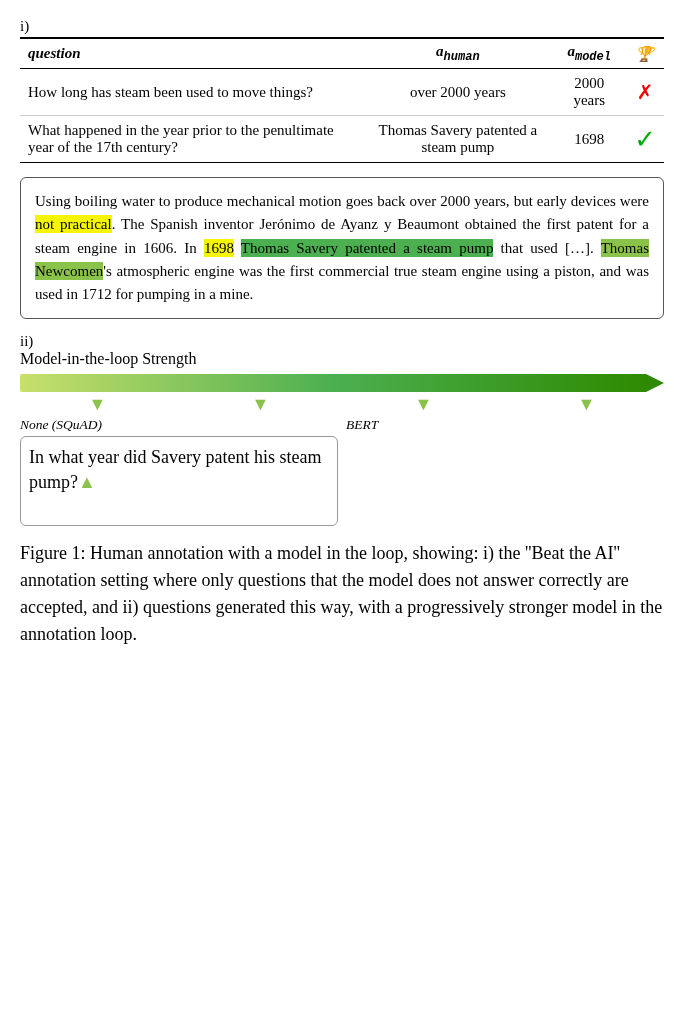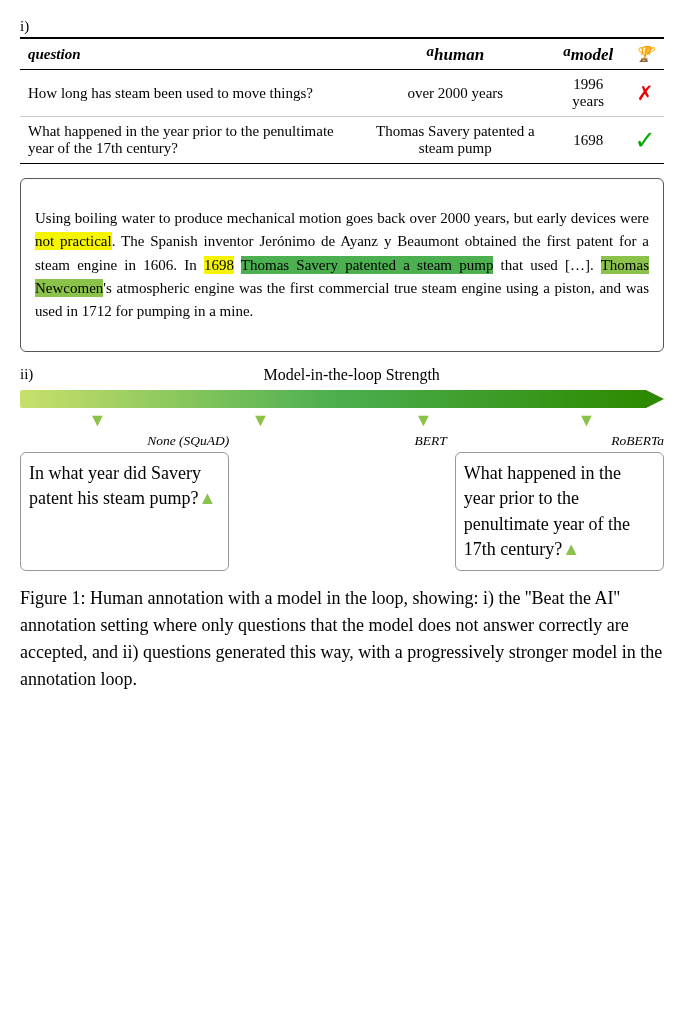--- a/index.html
+++ b/index.html
@@ -48,27 +48,27 @@
       border-bottom: 1px solid #ccc;
     }
     .qa-table tr:first-child td {
       border-top: none;
     }
 
     .icon-wrong { color: #e00; font-size: 20px; }
     .icon-right { color: #0a0; font-size: 26px; }
 
     
-    .col-header-sub { font-size: 17px; vertical-align: sub; }
+    .col-header-sub { font-size: 12px; vertical-align: sub; font-family: Liberation Mono, monospace; }
 
     
     .passage-box {
       border: 1.5px solid #555;
       border-radius: 6px;
-      padding: 28px 14px;
+      padding: 12px 14px;
       margin-bottom: 14px;
       font-size: 15px;
       line-height: 1.55;
       text-align: justify;
     }
     .highlight-yellow { background-color: #f5f500; padding: 1px 0; }
     .highlight-green { background-color: #4caf50; color: #000; padding: 1px 0; }
     .highlight-green-light { background-color: #8bc34a; padding: 1px 0; }
     .arrow-row {
       display: flex;
@@ -93,21 +93,20 @@
 
     .cards-row {
       display: flex;
       gap: 8px;
       margin-bottom: 14px;
     }
     .card-col {
       flex: 1;
       display: flex;
       flex-direction: column;
-      align-items: flex-end;
     }
     .card-model-label {
       font-style: italic;
       font-size: 13.5px;
       margin-bottom: 3px;
       text-align: left;
     }
     .card-box {
       border: 1.5px solid #999;
       border-radius: 6px;
@@ -148,37 +147,37 @@
       </th>
       <th>
         <span>🏆</span>
       </th>
     </tr>
   </thead>
   <tbody>
     <tr>
       <td class="col-q">How long has steam been used to move things?</td>
       <td>over 2000 years</td>
-      <td>1996 years</td>
+      <td>2000 years</td>
       <td><span class="icon-wrong">✗</span></td>
     </tr>
     <tr>
       <td class="col-q">What happened in the year prior to the penultimate year of the 17th century?</td>
       <td>Thomas Savery patented a steam pump</td>
       <td>1698</td>
       <td><span class="icon-right">✓</span></td>
     </tr>
   </tbody>
 </table>
 
 <div class="passage-box">
   <span>Using boiling water to produce mechanical motion goes back over 2000 years, but early devices were </span><span class="highlight-yellow">not practical</span><span>. The Spanish inventor Jerónimo de Ayanz y Beaumont obtained the first patent for a steam engine in 1606. In </span><span class="highlight-yellow">1698</span><span> </span><span class="highlight-green">Thomas Savery patented a steam pump</span><span> that used […]. </span><span class="highlight-green-light">Thomas Newcomen</span><span>'s atmospheric engine was the first commercial true steam engine using a piston, and was used in 1712 for pumping in a mine.</span>
 </div>
 
-<div style="display:flex; align-items:flex-start; margin-bottom:2px;">
+<div style="display:flex; align-items:flex-start; margin-bottom:2px;flex-direction:column;">
   <span style="font-size:15px; margin-right:6px;">ii)</span>
   <span style="font-size:16px; flex:1; text-align:center;">Model-in-the-loop Strength</span>
 </div>
 
 <div class="arrow-row">
   <div class="arrow-bar"></div>
   <div class="arrow-head"></div>
 </div>
 
 <div style="display:flex; gap:8px; margin-bottom:2px;">
@@ -191,21 +190,15 @@
 <div class="cards-row">
   <div class="card-col">
     <div class="card-model-label">None (SQuAD)</div>
     <div class="card-box">
       <span>In what year did Savery patent his steam pump?<span style="color:#8bc34a;">▲</span></span>
     </div>
   </div>
   <div class="card-col">
     <div class="card-model-label">BERT</div>
   </div>
-  <div class="card-col">
-    <div class="card-model-label">RoBERTa</div>
-    <div class="card-box">
-      <span>What happened in the year prior to the penultimate year of the 17th century?<span style="color:#8bc34a;">▲</span></span>
-    </div>
-  </div>
 </div>
 
 <div class="figure-caption">Figure 1: Human annotation with a model in the loop, showing: i) the ''Beat the AI'' annotation setting where only questions that the model does not answer correctly are accepted, and ii) questions generated this way, with a progressively stronger model in the annotation loop.</div>
 
 </body></html>

